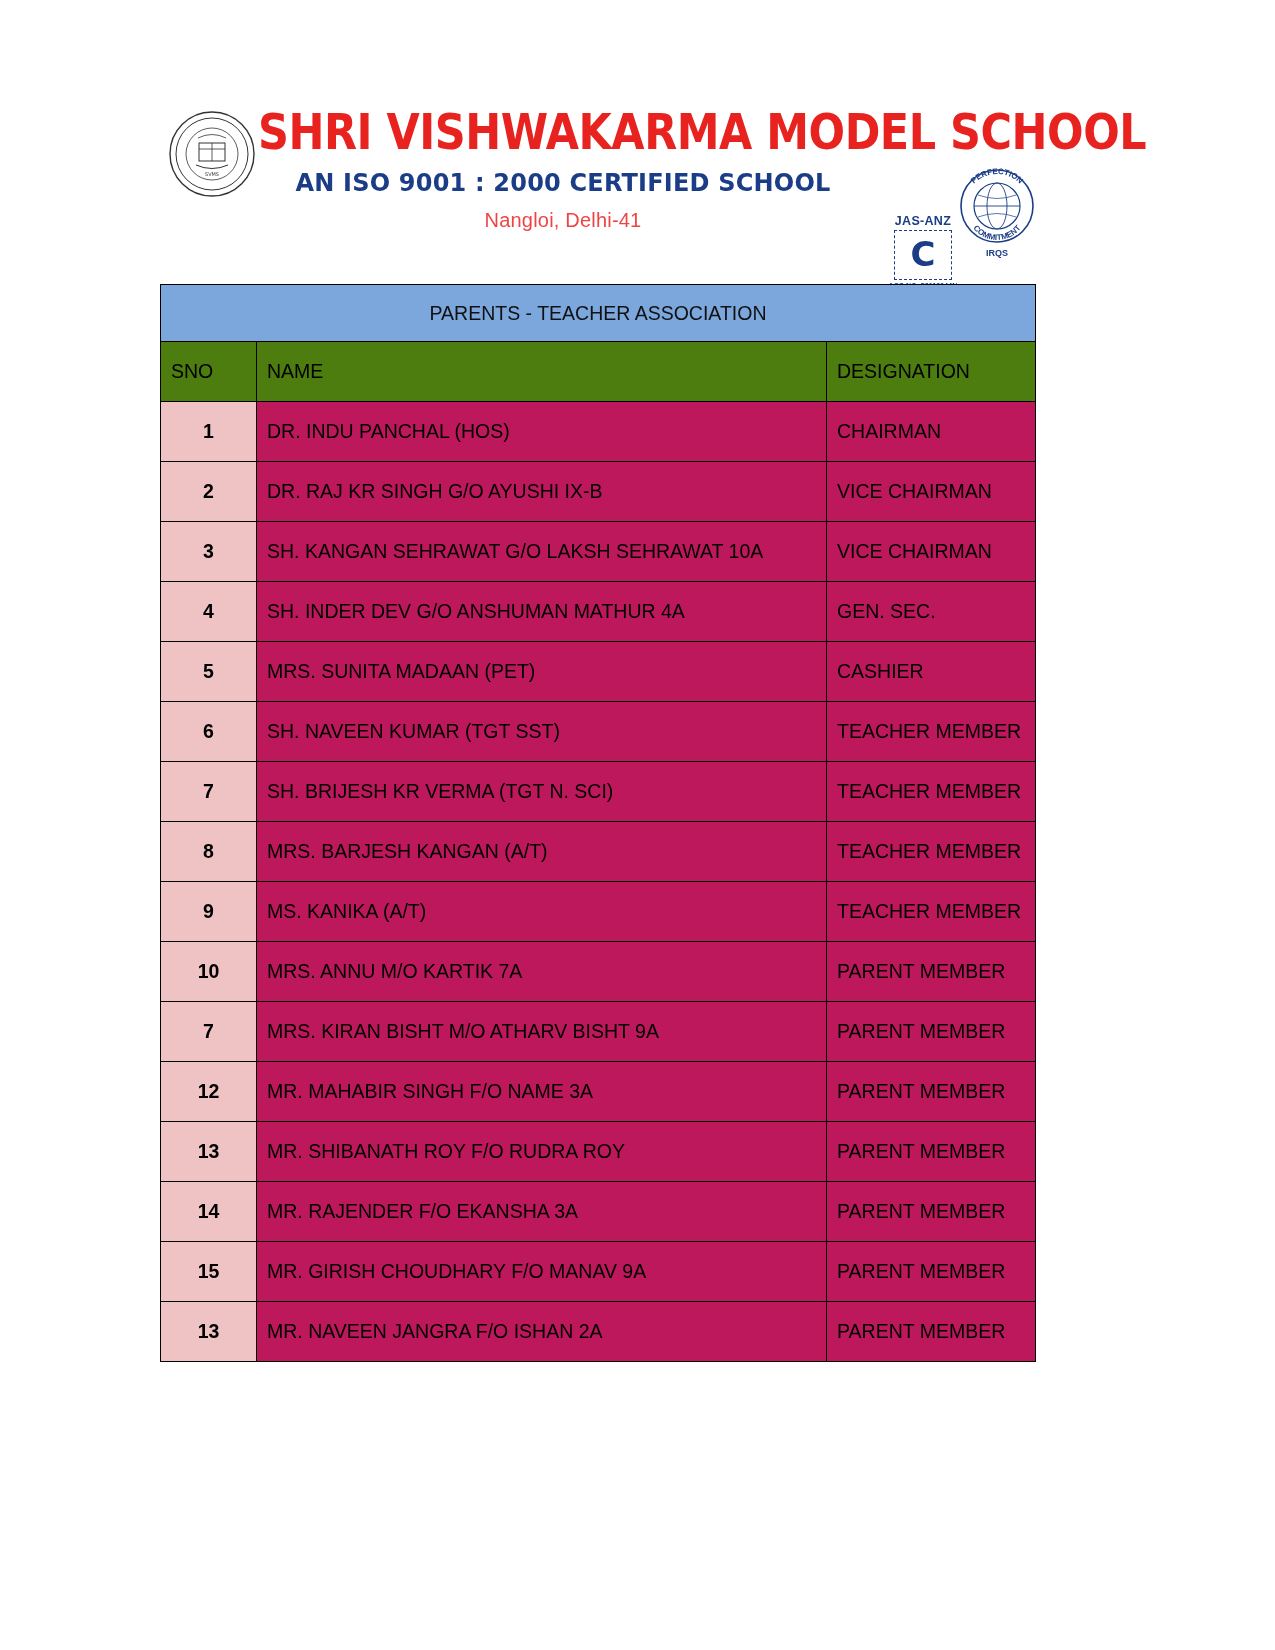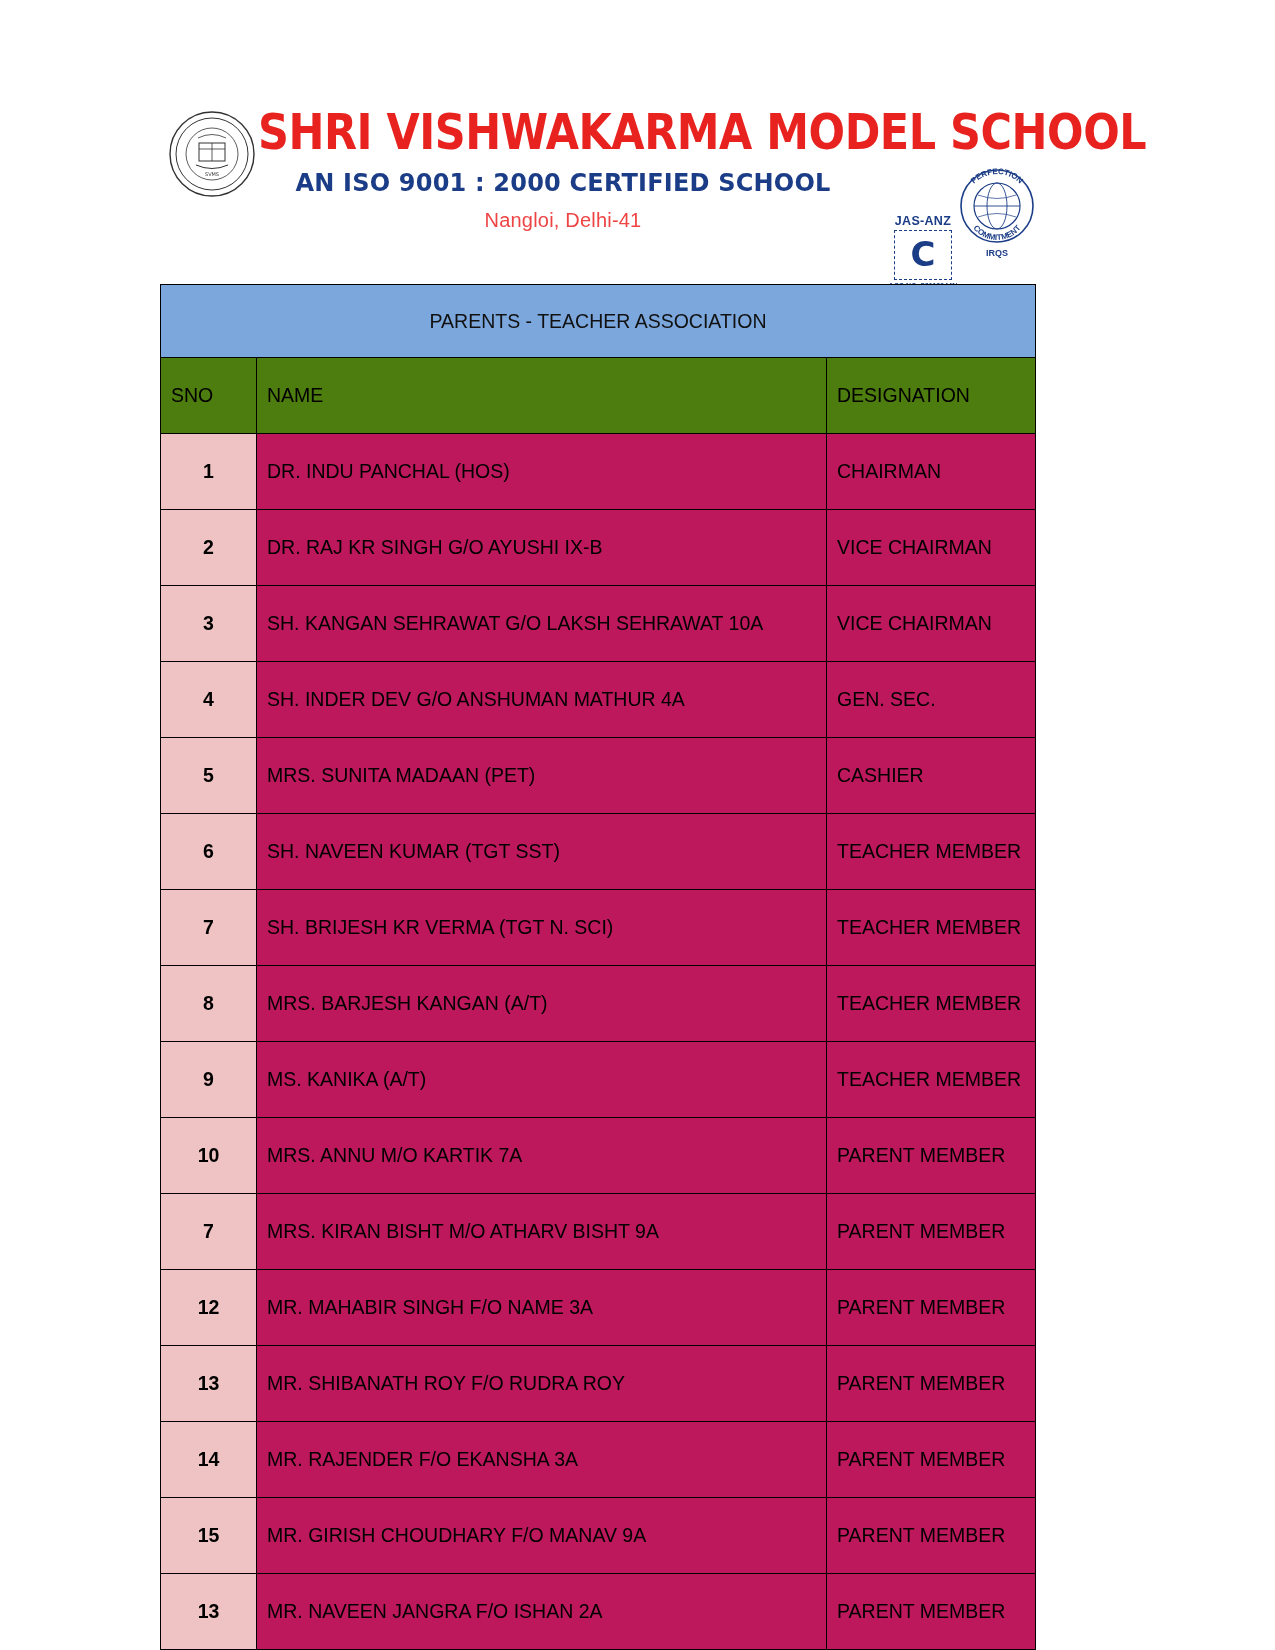--- a/index.html
+++ b/index.html
@@ -131,21 +131,21 @@
     width: 875px;
   }
   table.pta {
     border-collapse: collapse;
     width: 875px;
     table-layout: fixed;
   }
   table.pta td {
     border: 1.5px solid #000000;
     font-size: 19.5px;
-    padding: 8px 10px;
+    padding: 0 10px;
     height: 59px;
     vertical-align: middle;
     font-family: "Liberation Sans", sans-serif;
   }
   .banner-cell {
     background: #7ba7dd;
     text-align: center;
     font-size: 20px;
     height: 56px !important;
     color: #111;

